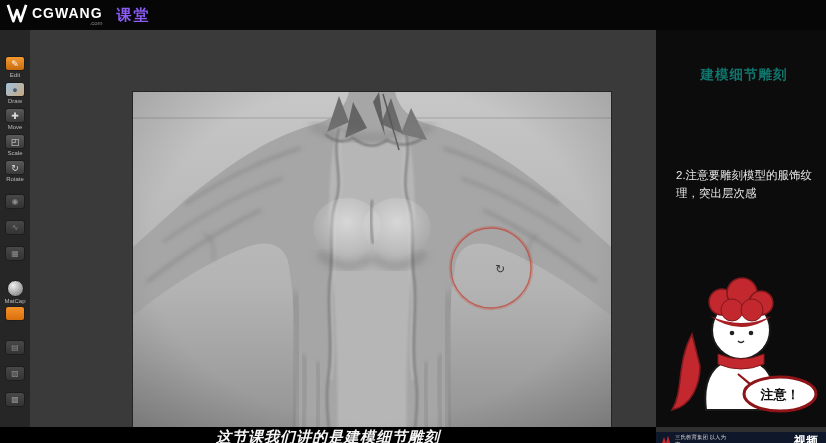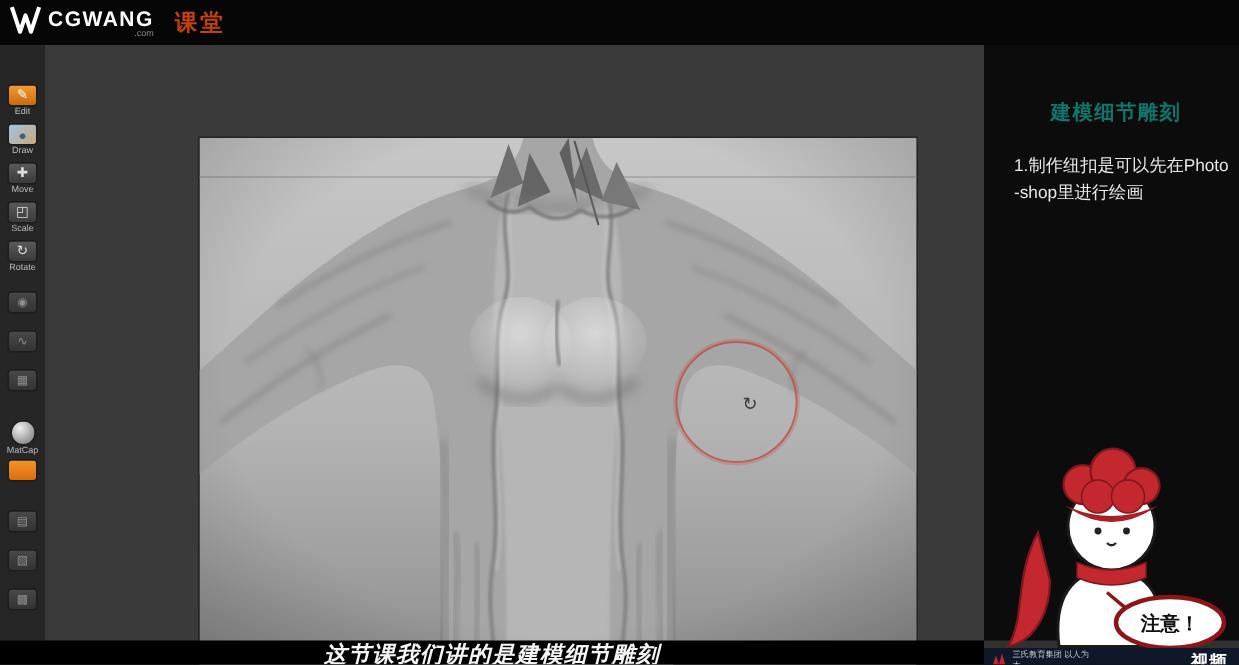--- a/index.html
+++ b/index.html
@@ -6,21 +6,21 @@
   * { margin:0; padding:0; box-sizing:border-box; }
   html,body { background:#000; }
   body { font-family:"Liberation Sans","DejaVu Sans",sans-serif; }
   #app { position:relative; width:826px; height:443px; background:#303030; overflow:hidden; }
 
   
   .top-bar { position:absolute; left:0; top:0; width:826px; height:30px; background:#060606; display:flex; align-items:center; padding-left:6px; }
   .logo-w { display:inline-block; margin-right:4px; }
   .logo-main { color:#fff; font-weight:bold; font-size:14px; letter-spacing:1px; }
   .logo-dom { color:#8a8a8a; font-size:6px; display:block; text-align:right; margin-top:-2px; }
-  .logo-suffix { color:#c2410c; font-weight:bold; font-size:15px; margin-left:14px; letter-spacing:2px; }
+  .logo-suffix { color:#8b5cf6; font-weight:bold; font-size:15px; margin-left:14px; letter-spacing:2px; }
 
   .coords { position:absolute; left:2px; top:30px; font-size:6.5px; color:#b8b8b8; letter-spacing:0.4px; }
 
   
   .ts-btn { position:absolute; top:38px; height:15px; font-size:8.5px; line-height:14px; text-align:center;
             border-radius:2px; color:#b5b5b5; background:#252525; border:1px solid #161616; border-top-color:#4d4d4d; overflow:hidden; }
   .ts-btn.active { background:linear-gradient(#f6992f,#cf6f0d); color:#fff; font-weight:bold; border-top-color:#ffc27a; }
   .ts-btn.dim { color:#6b6b6b; }
   .ts-fill { position:absolute; bottom:1px; left:2px; height:2px; background:#e8821e; }
   .ts-slider { position:absolute; top:40px; height:12px; border-radius:6px; background:linear-gradient(#7b7b7b,#575757);
@@ -42,21 +42,21 @@
   
   .workspace { position:absolute; left:30px; top:30px; width:626px; height:397px; background:#3a3a3a; }
   .canvas-wrap { position:absolute; left:103px; top:62px; width:478px; height:358px; box-shadow:0 0 0 1px #242424; }
 
   
   .right-panel { position:absolute; left:656px; top:30px; width:170px; height:397px; background:#0c0c0c; }
   .rp-title { position:absolute; left:28px; top:36px; width:120px; text-align:center; color:#0f766e; font-size:13.5px; font-weight:bold; letter-spacing:1px; }
   .rp-note { position:absolute; left:20px; width:144px; color:#e8e8e8; font-size:11.5px; line-height:1.6; word-break:break-all; }
   .rp-note1 { top:72px; }
   .rp-note2 { top:136px; }
-  .mascot-wrap { position:absolute; left:6px; top:263px; width:158px; height:142px; }
+  .mascot-wrap { position:absolute; left:6px; top:242px; width:158px; height:142px; }
 
   
   .subtitle-bar { position:absolute; left:0; top:427px; width:656px; height:16px; background:#000; overflow:hidden;font-style:italic; }
   .subtitle-text { text-align:center; color:#f5f5f5; font-size:15px; font-weight:bold; line-height:19px; letter-spacing:1px; }
   .footer-right { position:absolute; left:656px; top:432px; width:170px; height:16px; background:#0f172a; display:flex; align-items:flex-start; overflow:hidden; padding-left:4px; }
   .brand-text { font-size:5.5px; color:#c9c9c9; width:56px; line-height:1.3; margin-left:3px; margin-top:2px; }
   .brand-right { margin-left:auto; padding-right:8px; color:#fff; font-weight:bold; font-size:12px; line-height:18px; }
 </style>
 </head>
 <body>
@@ -252,21 +252,21 @@
     <div class="shelf-item">
       <div class="ico dim">
           <span>▩</span>
         </div>
       <div class="ico-label"></div>
     </div>
   </div>
 
   <div class="right-panel">
     <div class="rp-title">建模细节雕刻</div>
-    <div class="rp-note rp-note1">1.制作纽扣是可以先在Photo-shop里进行绘画</div>
+    <div class="rp-note rp-note2">2.注意要雕刻模型的服饰纹理，突出层次感</div>
 
     <div class="mascot-wrap">
       <svg width="158" height="142" viewBox="0 0 158 142">
         <path d="M30,62 C14,92 22,118 10,138 C30,134 38,112 38,94 Z" fill="#c2282e" stroke="#7e181c" stroke-width="1.5"></path>
         <path d="M44,138 C40,106 52,88 78,86 C104,88 116,106 112,138 Z" fill="#ffffff" stroke="#1a1a1a" stroke-width="2"></path>
         <circle cx="79" cy="58" r="29" fill="#ffffff" stroke="#1a1a1a" stroke-width="2"></circle>
         <path d="M48,44 Q79,58 110,44 Q79,66 48,44 Z" fill="#a82026"></path>
         <circle cx="60" cy="30" r="13" fill="#c2282e" stroke="#7e181c" stroke-width="1.5"></circle>
         <circle cx="80" cy="21" r="15" fill="#c2282e" stroke="#7e181c" stroke-width="1.5"></circle>
         <circle cx="99" cy="31" r="12" fill="#c2282e" stroke="#7e181c" stroke-width="1.5"></circle>

